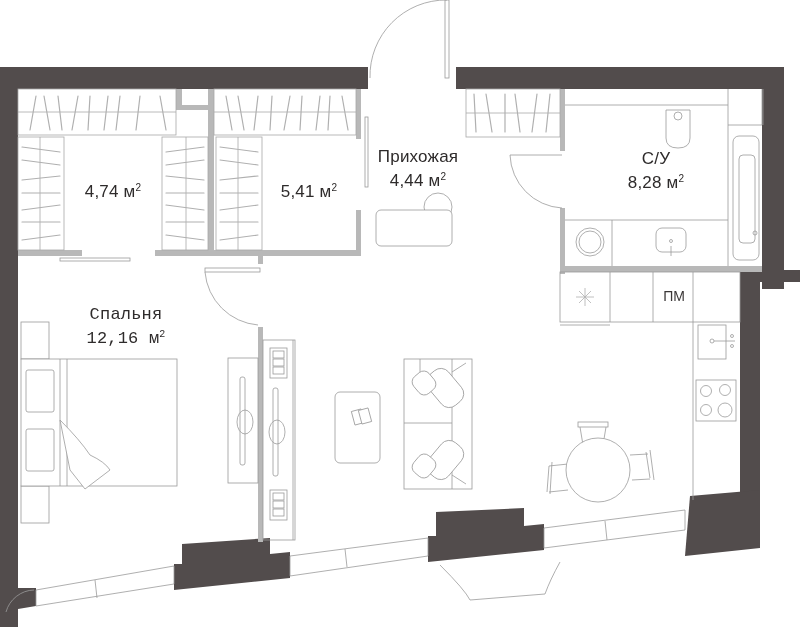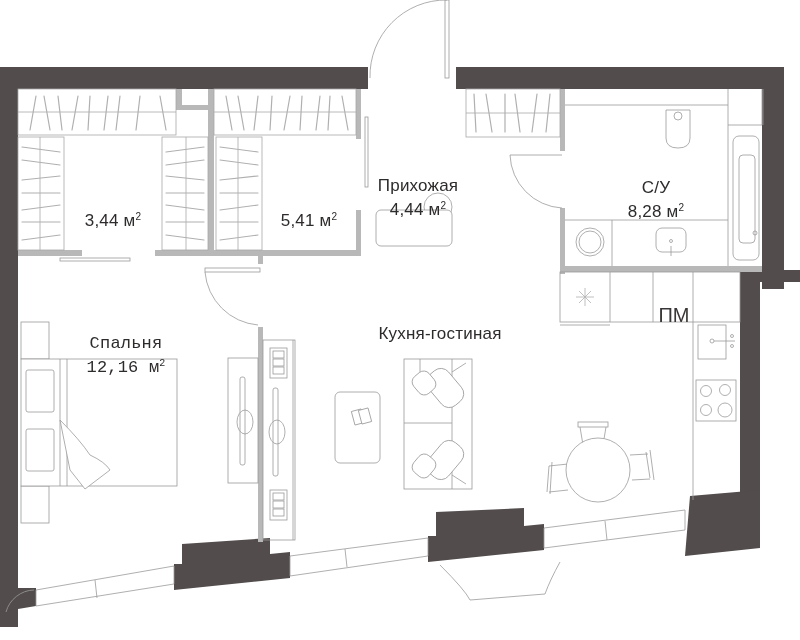--- a/index.html
+++ b/index.html
@@ -1,23 +1,23 @@
 <!DOCTYPE html>
 <html><head>
 <meta charset="utf-8">
 <style>
   html, body { margin: 0; padding: 0; background: #ffffff; }
   body { width: 800px; height: 640px; position: relative; overflow: hidden;
          font-family: "Liberation Sans", "DejaVu Sans", sans-serif; color: #2b2828; }
   #plan { position: absolute; left: 0; top: 0; width: 800px; height: 640px; }
   .room-label { position: absolute; text-align: center; font-size: 17px; line-height: 20px;
-                color: #2e2b2b; letter-spacing: 0.2px; white-space: nowrap; transform: translateX(-50%); margin-top: 29px; }
+                color: #2e2b2b; letter-spacing: 0.2px; white-space: nowrap; transform: translateX(-50%); }
   .room-label sup { font-size: 10px; vertical-align: 6px; }
   .room-area { display: block; }
-  .pm-label { position: absolute; font-size: 20px; color: #3a3636; transform: translateX(-50%); margin-top: 16px; }
+  .pm-label { position: absolute; font-size: 14px; color: #3a3636; transform: translateX(-50%); }
 </style>
 </head>
 <body>
 
 <svg id="plan" viewBox="0 0 800 640" xmlns="http://www.w3.org/2000/svg">
 
   <g fill="#524c4c">
 
     <rect x="0" y="67" width="368" height="22"></rect>
 
@@ -263,21 +263,21 @@
     <line x1="60" y1="359" x2="60" y2="486"></line>
     <line x1="67" y1="359" x2="67" y2="486"></line>
     <rect x="26" y="370" width="28" height="42" rx="2"></rect>
     <rect x="26" y="429" width="28" height="42" rx="2"></rect>
     <path d="M60,420 Q80,440 90,455 Q105,462 110,470 L85,489 L70,470 Z"></path>
   </g>
 
 </svg>
 
 <div class="room-label" style="left:113px; top:178px;">
-  <span class="room-area"><span>3,44</span> <span>м</span><sup>2</sup></span>
+  <span class="room-area"><span>4,74</span> <span>м</span><sup>2</sup></span>
 </div>
 
 <div class="room-label" style="left:309px; top:178px;">
   <span class="room-area"><span>5,41</span> <span>м</span><sup>2</sup></span>
 </div>
 
 <div class="room-label" style="left:418px; top:147px;">
   <span>Прихожая</span>
   <span class="room-area"><span>4,44</span> <span>м</span><sup>2</sup></span>
 </div>
@@ -286,16 +286,15 @@
   <span>С/У</span>
   <span class="room-area"><span>8,28</span> <span>м</span><sup>2</sup></span>
 </div>
 
 <div class="room-label" style="left:126px; top:305px;font-family:Liberation Mono, monospace;">
   <span>Спальня</span>
   <span class="room-area"><span>12,16</span> <span>м</span><sup>2</sup></span>
 </div>
 
 <div class="room-label" style="left:440px; top:295px;">
-  <span>Кухня-гостиная</span>
 </div>
 
 <div class="pm-label" style="left:674px; top:288px;">ПМ</div>
 
 </body></html>

